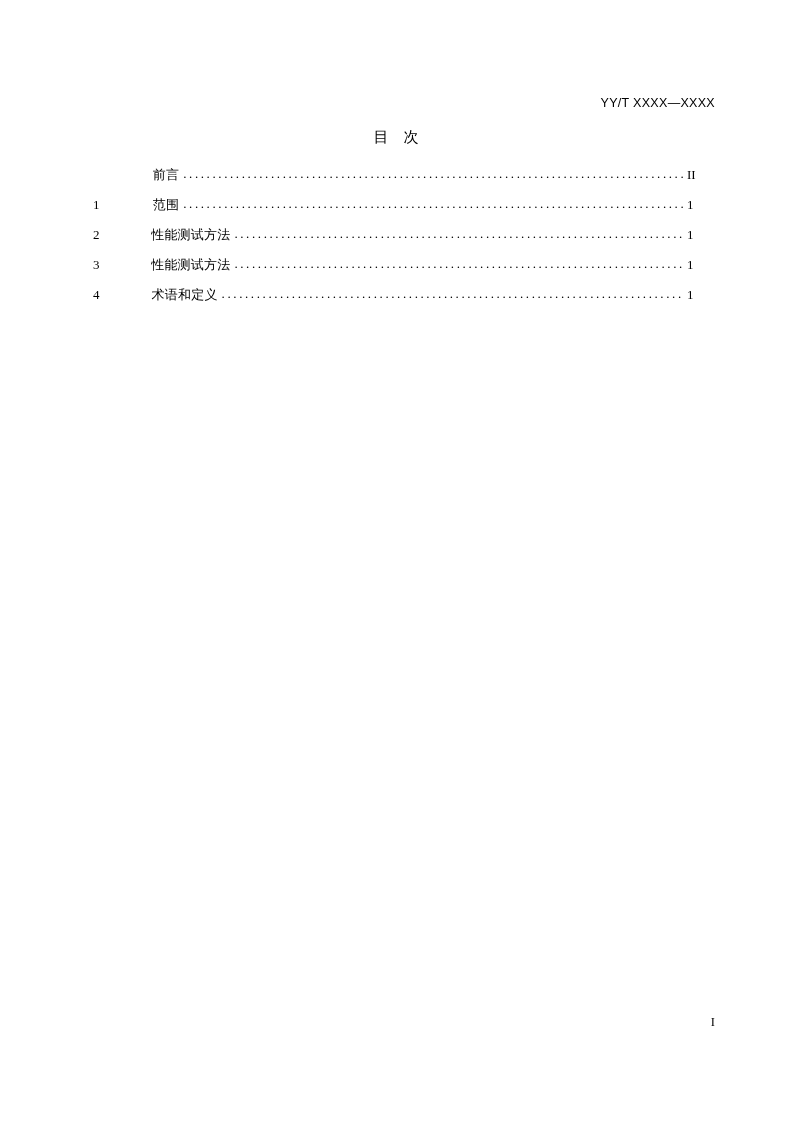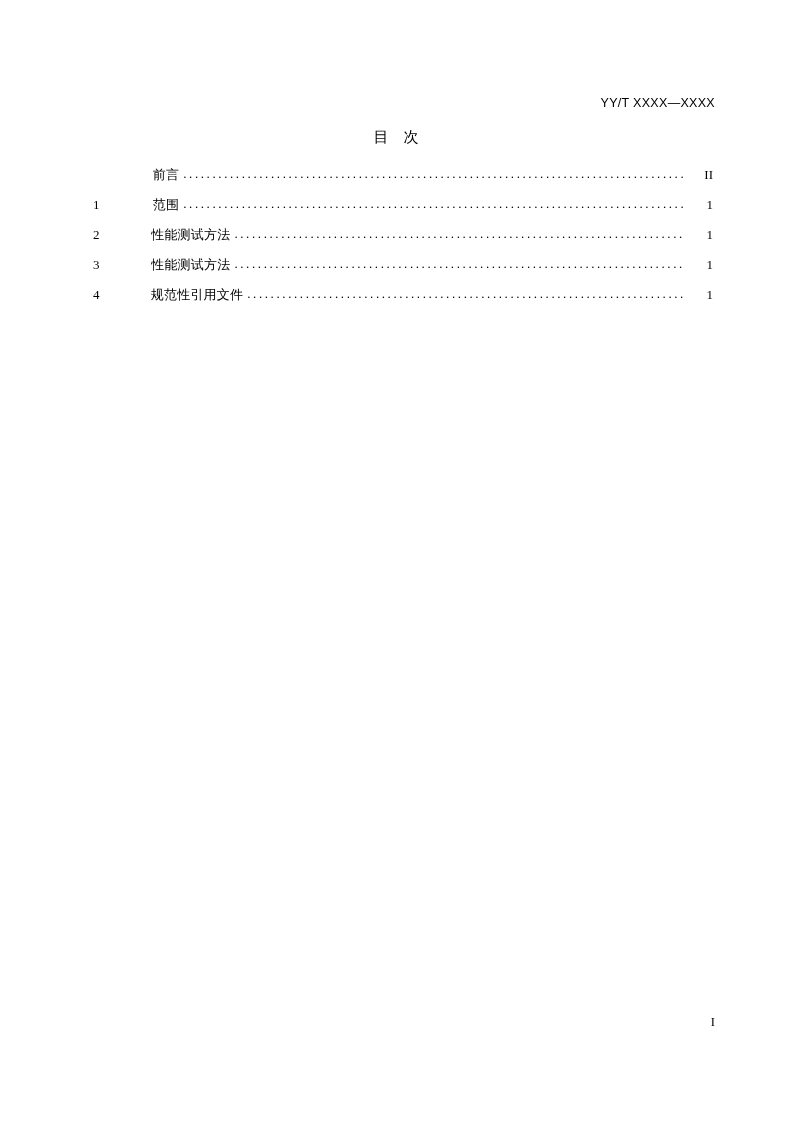--- a/index.html
+++ b/index.html
@@ -72,21 +72,20 @@
     overflow: hidden;
     font-family: "Liberation Serif", serif;
     font-size: 13px;
     letter-spacing: 2.6px;
     color: #000;
     transform: translateY(-1px);
   }
   .toc-page {
     display: inline-block;
     min-width: 26px;
-    text-align: right;
     font-family: "Liberation Serif", serif;
     font-size: 13px;
     padding-left: 4px;
   }
   .footer-page {
     position: absolute;
     bottom: 92px;
     right: 78px;
     font-family: "Liberation Serif", serif;
     font-size: 12.5px;
@@ -128,21 +127,21 @@
 
     <div class="toc-row">
       <span class="toc-num">3</span>
       <span class="toc-label">性能测试方法</span>
       <span class="toc-dots">............................................................................................................</span>
       <span class="toc-page">1</span>
     </div>
 
     <div class="toc-row">
       <span class="toc-num">4</span>
-      <span class="toc-label">规范性引用文件</span>
+      <span class="toc-label">术语和定义</span>
       <span class="toc-dots">............................................................................................................</span>
       <span class="toc-page">1</span>
     </div>
 
   </div>
 
   <div class="footer-page">I</div>
 
 </div>
 

